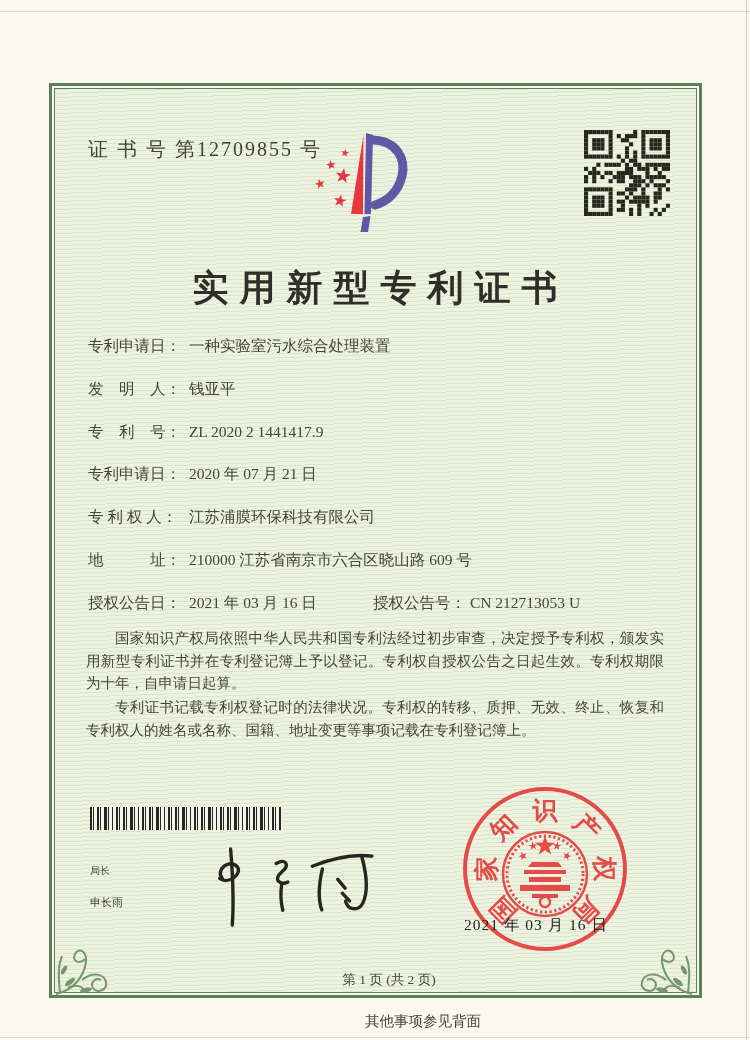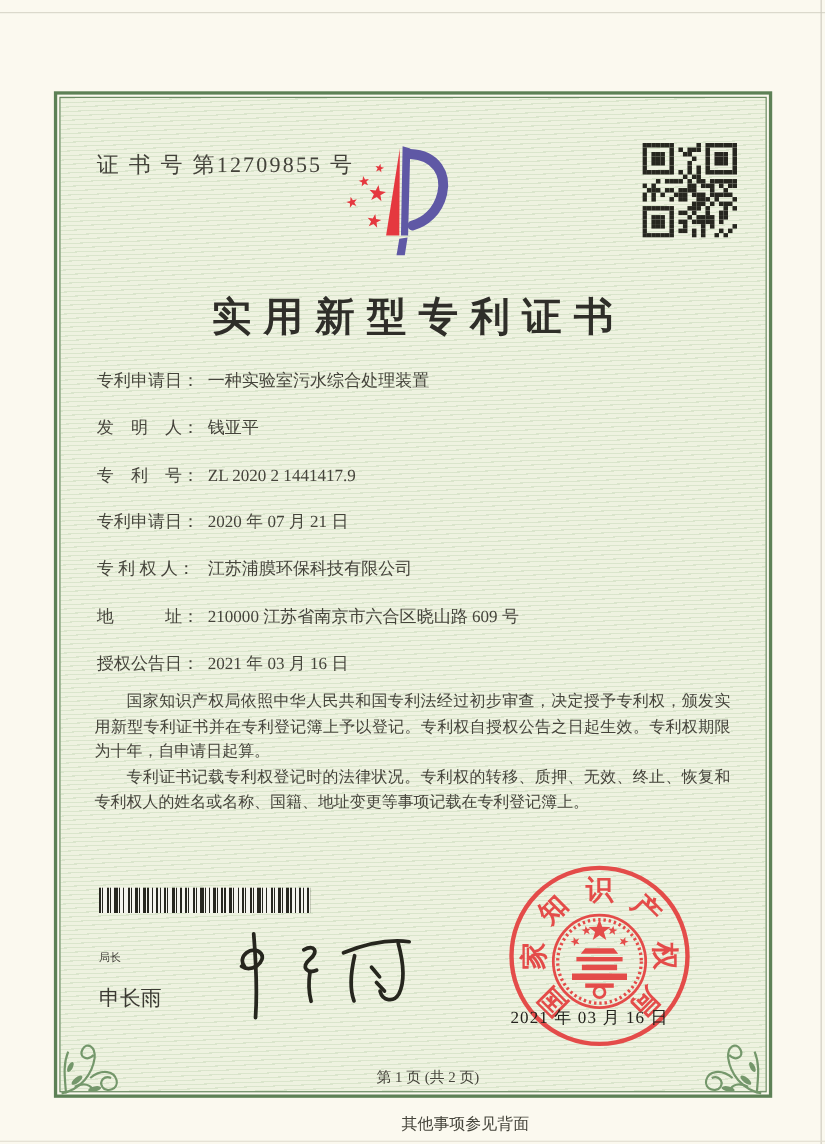--- a/index.html
+++ b/index.html
@@ -41,21 +41,21 @@
   }
   .barcode{
     left:90px;top:807px;width:192px;height:23px;
     background:repeating-linear-gradient(90deg,
       #26261f 0 2px,#f4f4ee 2px 3px,#26261f 3px 4px,#f4f4ee 4px 7px,
       #26261f 7px 9px,#f4f4ee 9px 10px,#26261f 10px 11px,#f4f4ee 11px 14px,
       #26261f 14px 17px,#f4f4ee 17px 18px,#26261f 18px 19px,#f4f4ee 19px 22px,
       #26261f 22px 23px,#f4f4ee 23px 26px);
   }
   .sig-title{left:90px;top:864px;font-size:10px;color:#3b3a32;}
-  .sig-name{left:90px;top:895px;font-size:19px;color:#3b3a32;}
+  .sig-name{left:90px;top:895px;font-size:11px;color:#3b3a32;}
   .footer-page{left:0;top:971px;width:700px;text-align:center;font-size:13.5px;color:#45443b;padding-left:39px;}
   .footer-note{left:0;top:1012px;width:750px;text-align:center;font-size:14.5px;color:#45443b;margin-left:48px;}
   .seal-wrap{left:458px;top:782px;width:174px;height:174px;}
   .seal-date{left:464px;top:915px;font-size:15.5px;color:#23221c;letter-spacing:1px;}
   .seal-char{font-size:25px;font-weight:bold;fill:#e4403f;}
   svg{display:block;}
 </style>
 </head>
 <body>
 
@@ -336,20 +336,24 @@
   <span class="field-label">专 利 权 人：</span>
   <span>江苏浦膜环保科技有限公司</span>
 </div>
 <div class="abs field-row" style="top:550px">
   <span class="field-label">地　　　址：</span>
   <span>210000 江苏省南京市六合区晓山路 609 号</span>
 </div>
 <div class="abs field-row" style="top:593px">
   <span class="field-label">授权公告日：</span>
   <span>2021 年 03 月 16 日</span>
+  <span class="grant-second">
+    <span>授权公告号：</span>
+    <span>CN 212713053 U</span>
+  </span>
 </div>
 
 <div class="abs body-par" style="top:627px">国家知识产权局依照中华人民共和国专利法经过初步审查，决定授予专利权，颁发实用新型专利证书并在专利登记簿上予以登记。专利权自授权公告之日起生效。专利权期限为十年，自申请日起算。</div>
 <div class="abs body-par" style="top:696px">专利证书记载专利权登记时的法律状况。专利权的转移、质押、无效、终止、恢复和专利权人的姓名或名称、国籍、地址变更等事项记载在专利登记簿上。</div>
 
 <div class="abs barcode"></div>
 
 <div class="abs sig-title">局长</div>
 <div class="abs sig-name">申长雨</div>
 

